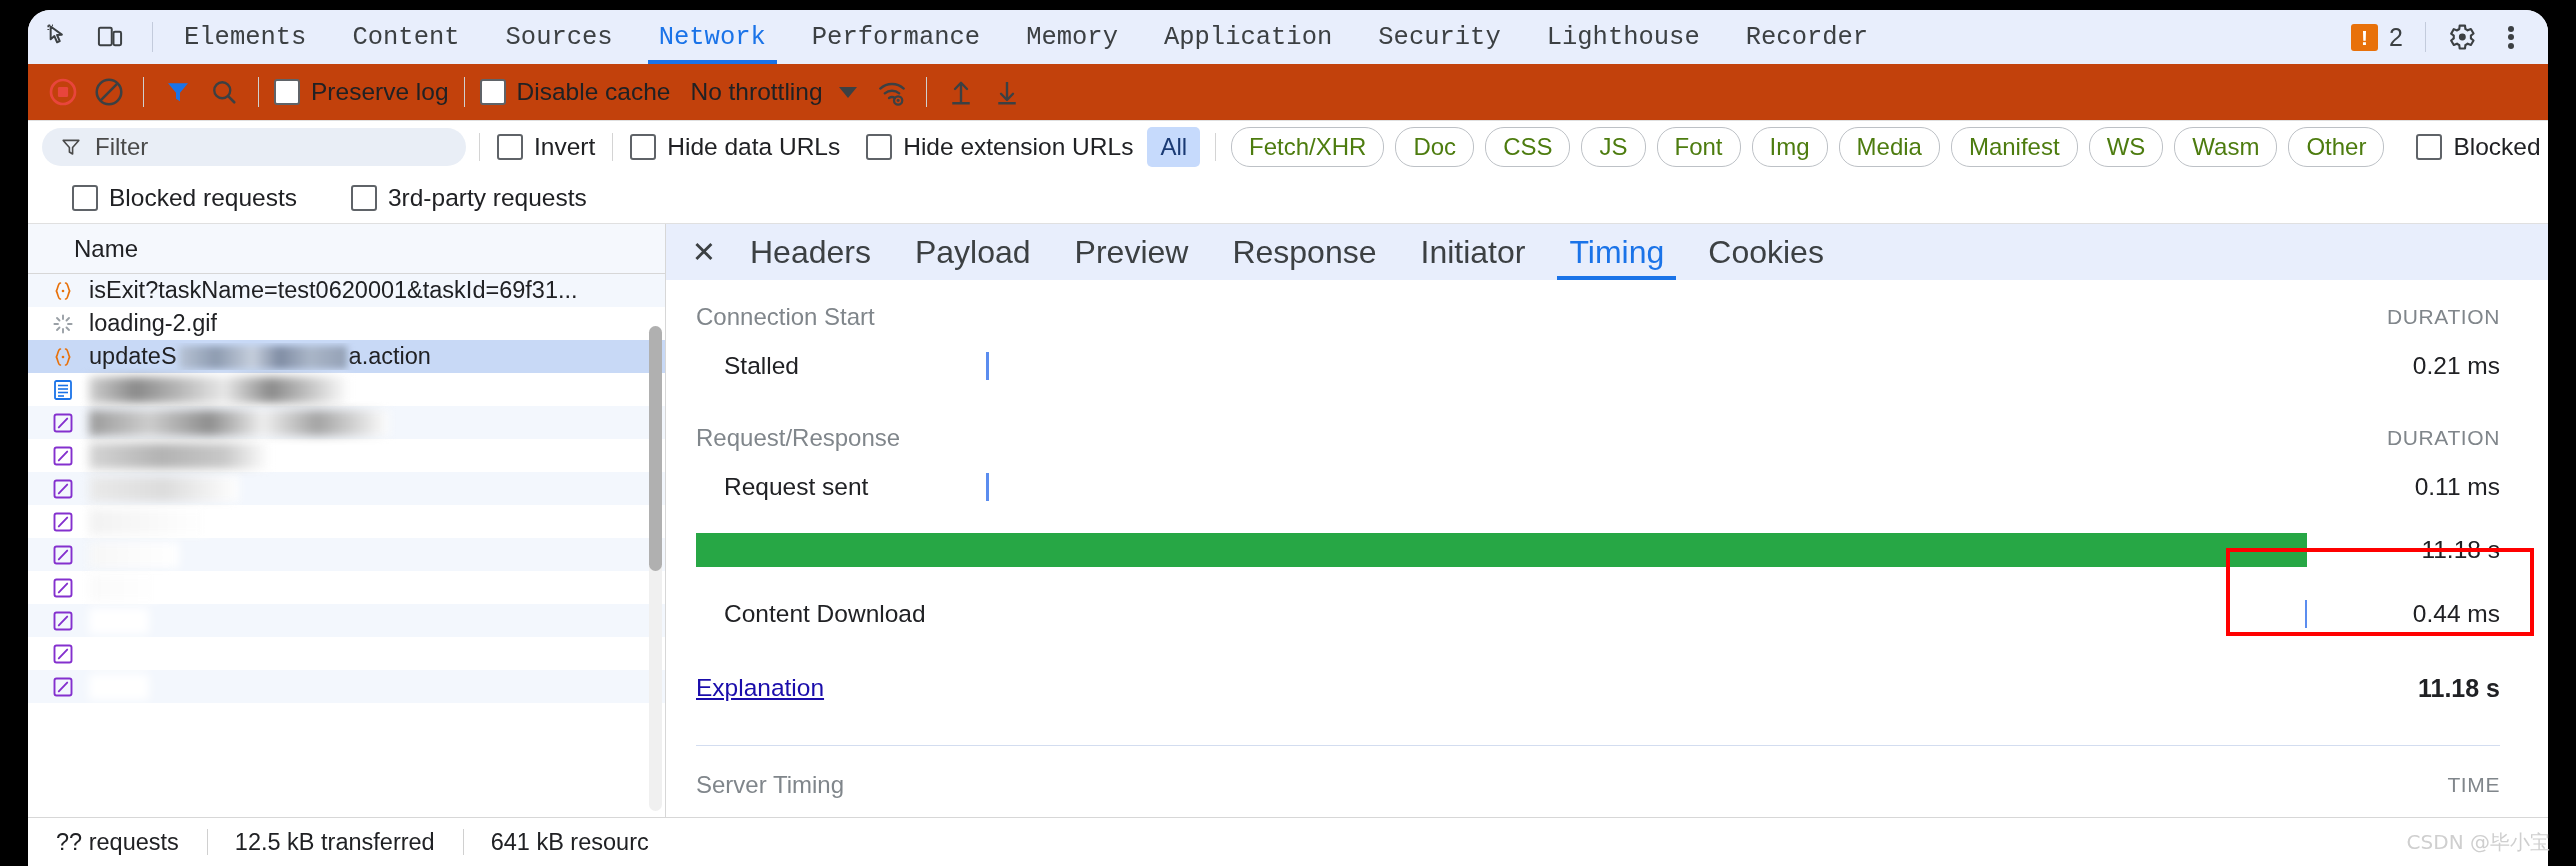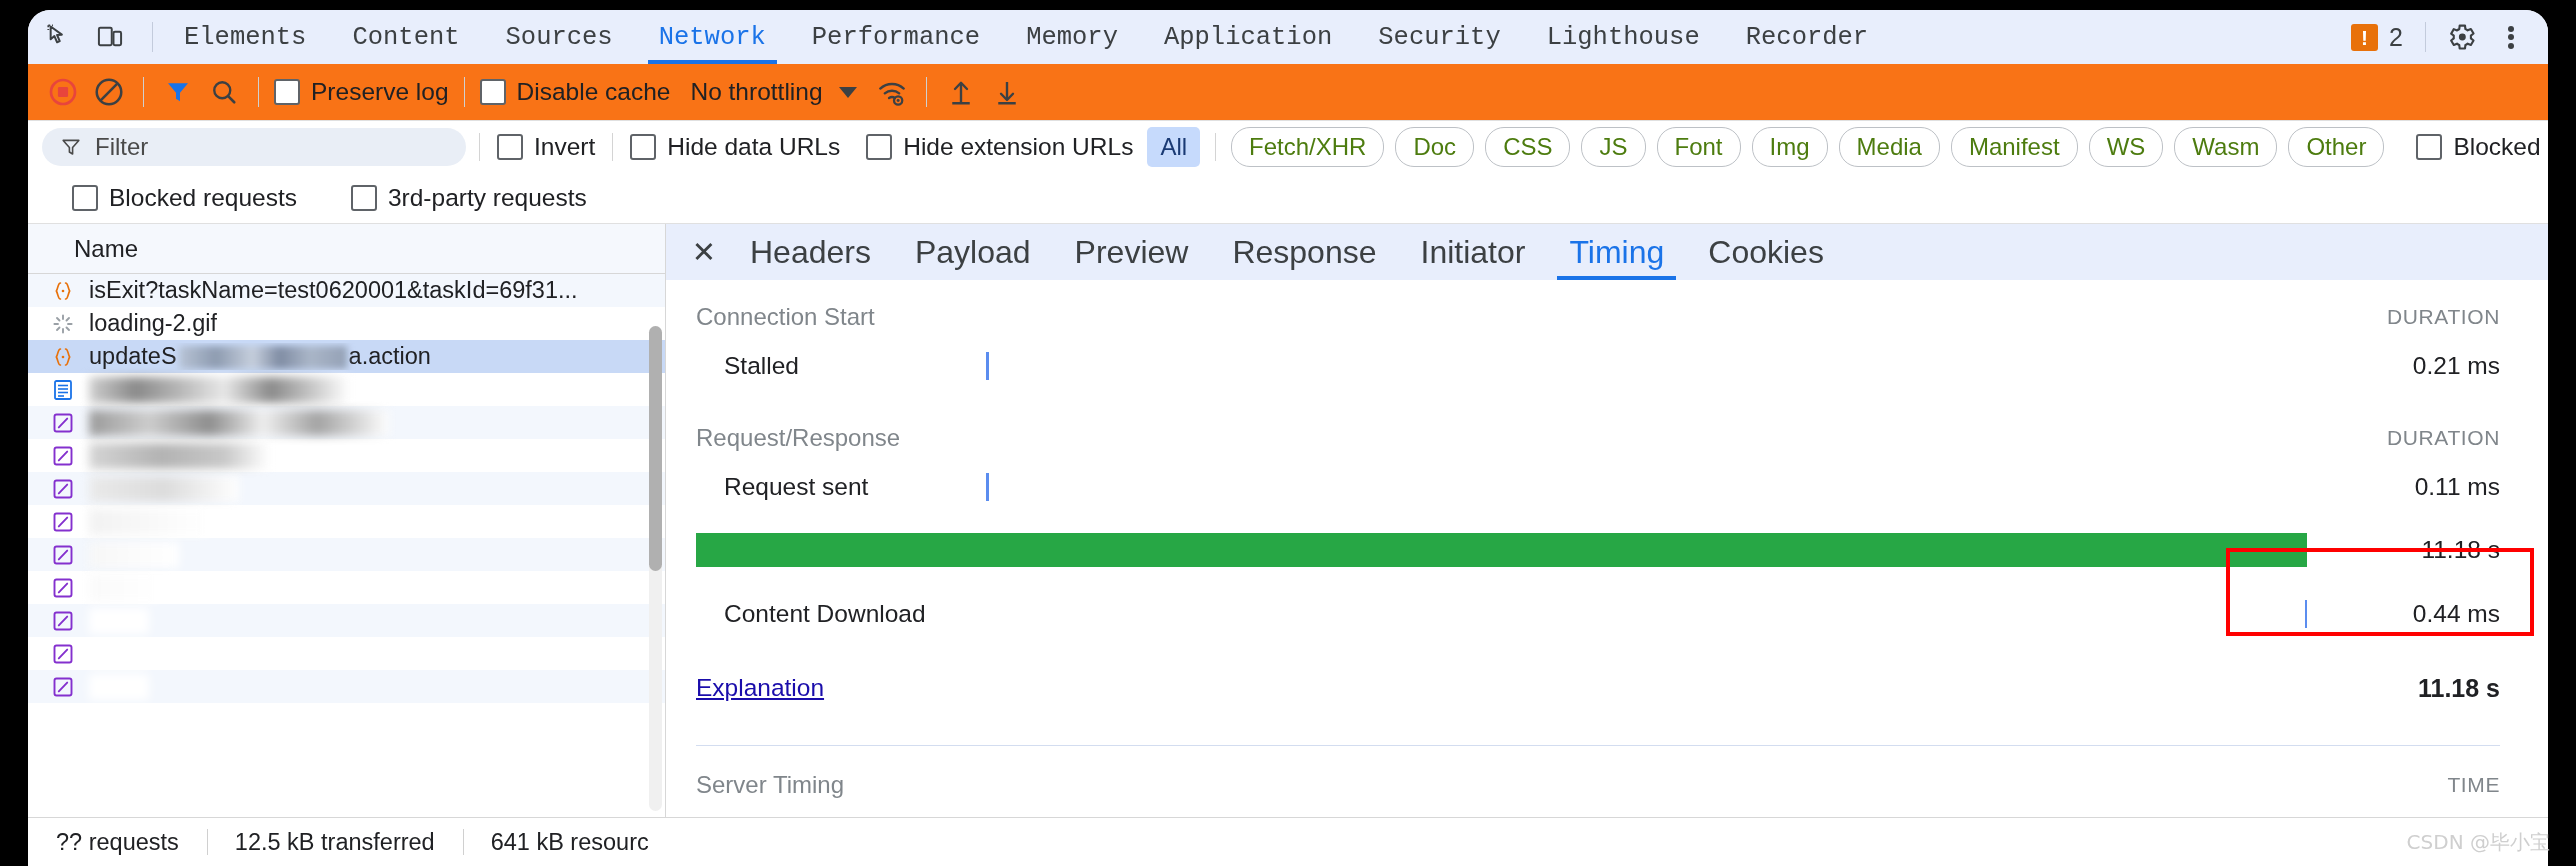--- a/index.html
+++ b/index.html
@@ -137,21 +137,21 @@
     height: 6px;
     border-radius: 50%;
     background: #3c4043;
     margin: 2.5px 0;
   }
 
   
   .net-toolbar {
     height: 56px;
     min-height: 56px;
-    background: #f97316;
+    background: #c2410c;
     display: flex;
     align-items: center;
     padding-left: 12px;
     border-bottom: 1px solid #e0e0e0;
     position: relative;
   }
   .tb-icon {
     width: 46px;
     height: 44px;
     display: flex;

